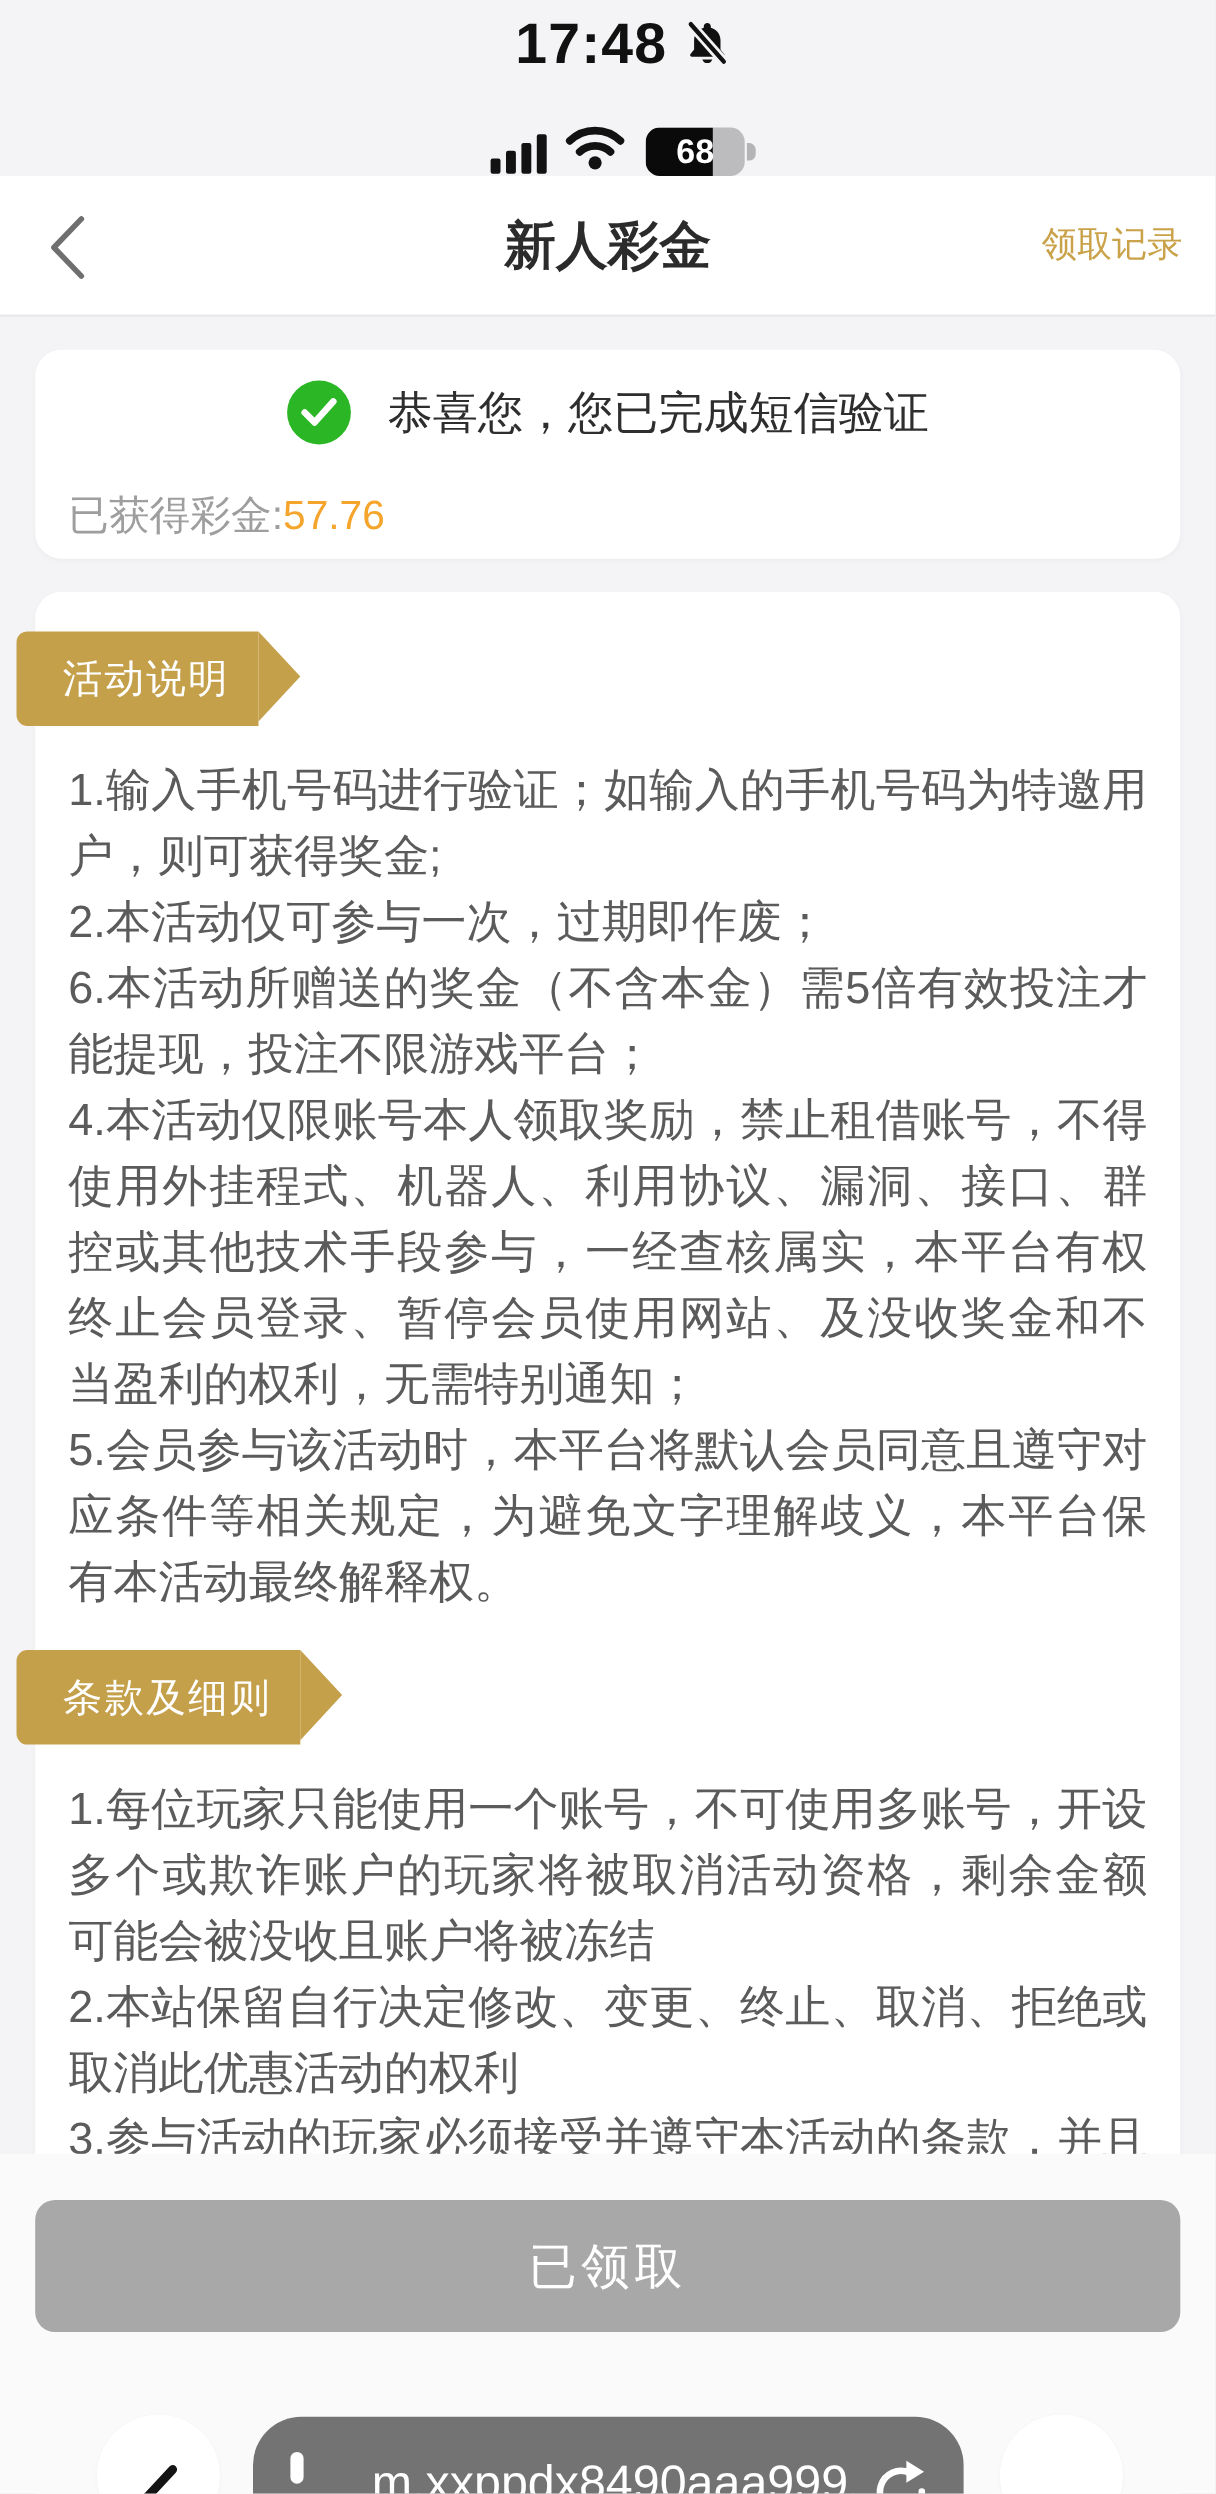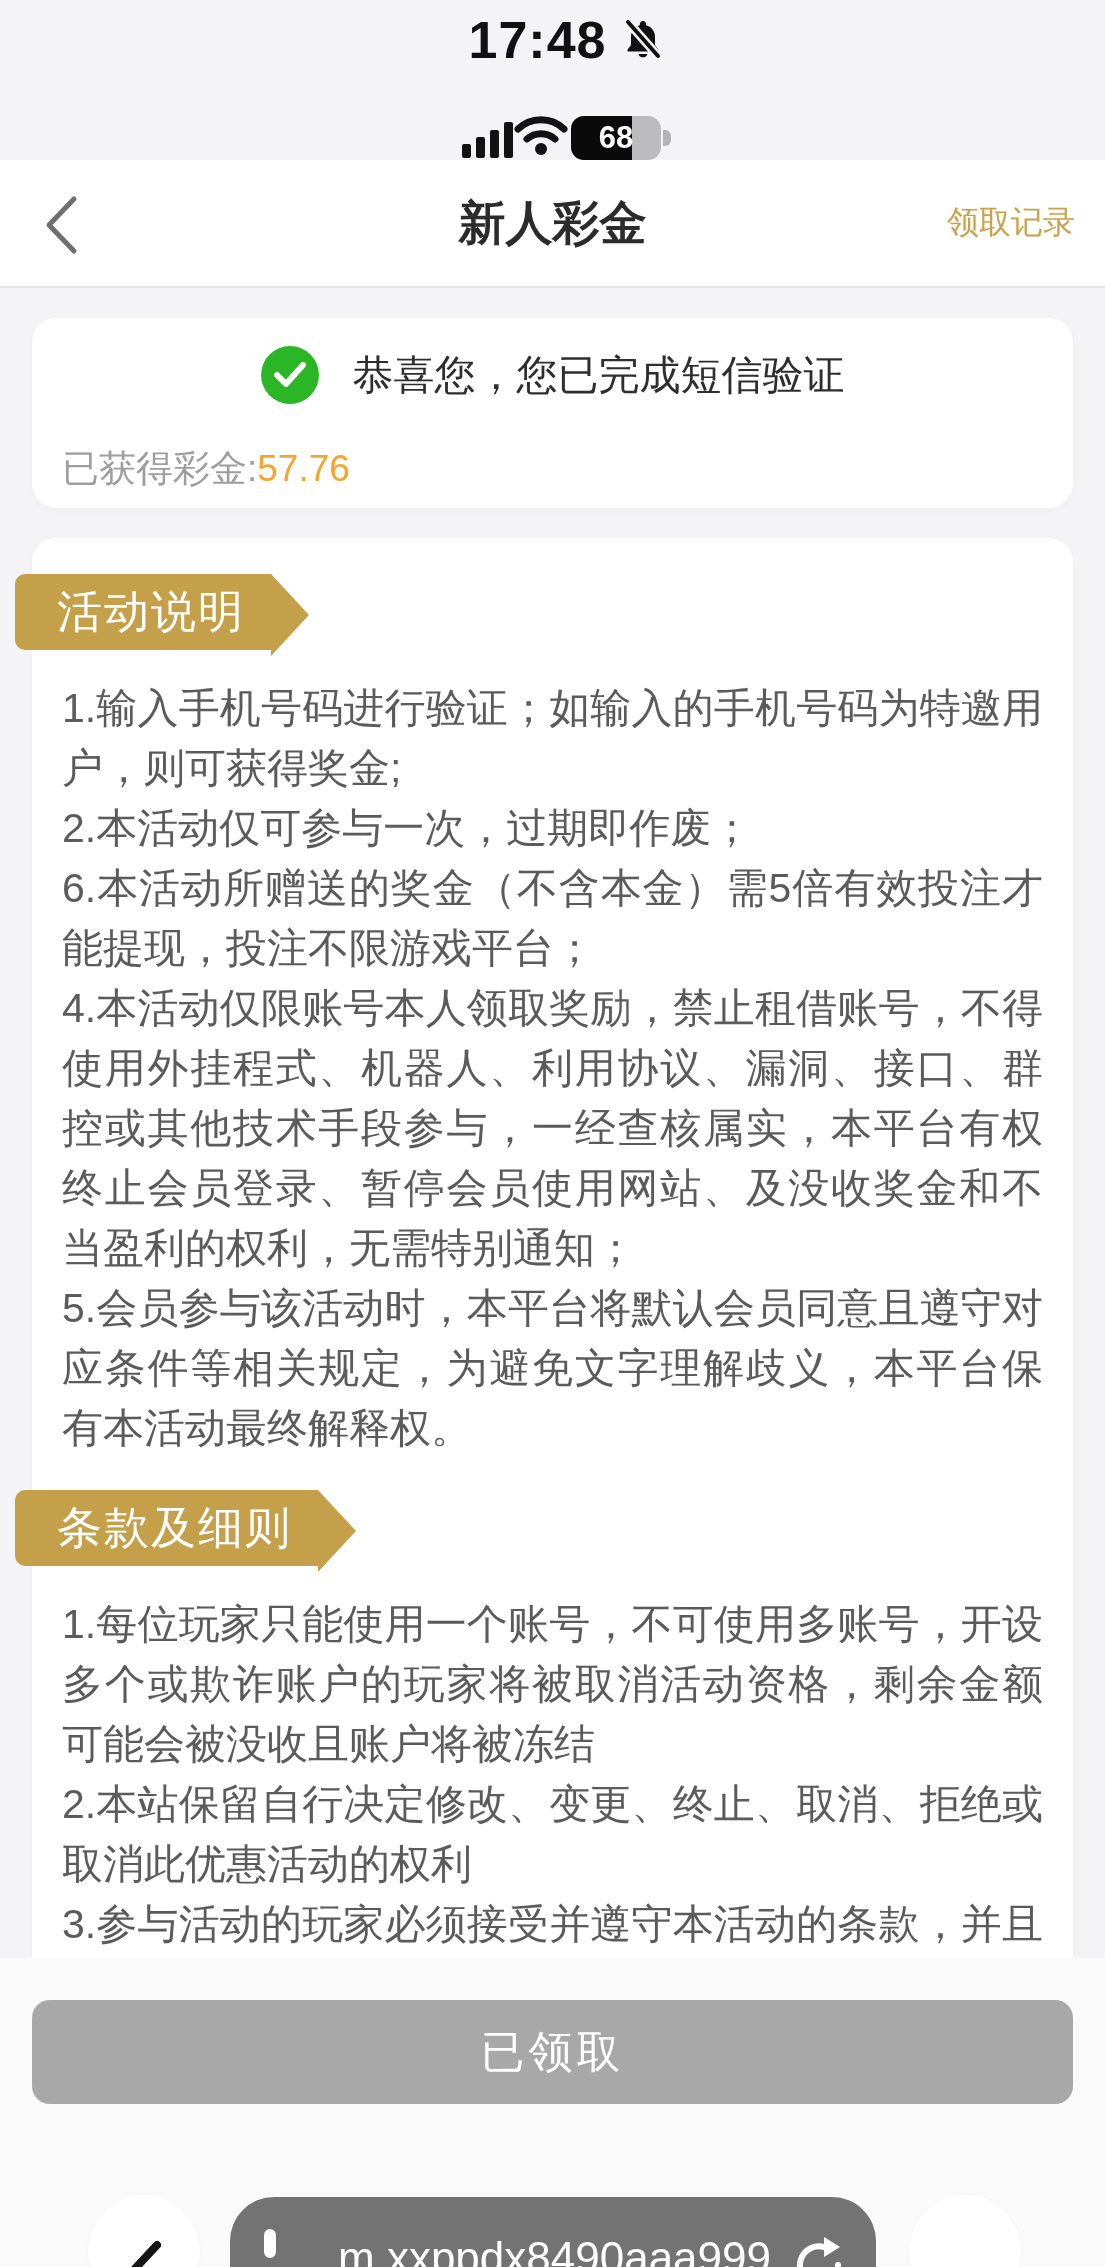--- a/index.html
+++ b/index.html
@@ -9,21 +9,21 @@
     background:#f4f4f6;overflow:hidden;
   }
   
   .status-bar{
     position:absolute;top:0;left:0;right:0;height:160px;
     display:flex;align-items:center;justify-content:space-between;
     padding:10px 100px 0 128px;background:#f4f4f6;flex-direction:column;
   }
   .sb-left{display:flex;align-items:center;gap:14px;}
   .sb-time{font-size:52px;font-weight:700;color:#111;letter-spacing:1px;}
-  .sb-right{display:flex;align-items:flex-end;}
+  .sb-right{display:flex;align-items:flex-end;gap:16px;}
   .signal{display:flex;align-items:flex-end;gap:5px;height:38px;padding-bottom:2px;}
   .signal i{display:block;width:9px;background:#121212;border-radius:2px;}
   .signal i:nth-child(1){height:14px;}.signal i:nth-child(2){height:21px;}
   .signal i:nth-child(3){height:28px;}.signal i:nth-child(4){height:36px;}
   .battery{position:relative;width:100px;height:44px;margin-left:2px;}
   .battery .body{position:absolute;left:0;top:0;width:90px;height:44px;border-radius:13px;background:#bcbcbe;overflow:hidden;}
   .battery .fill{position:absolute;left:0;top:0;bottom:0;width:68%;background:#0a0a0a;}
   .battery .pct{position:absolute;left:0;top:0;width:90px;height:44px;display:flex;align-items:center;justify-content:center;
     color:#fff;font-size:31px;font-weight:700;}
   .battery .nub{position:absolute;right:0;top:14px;width:8px;height:16px;border-radius:0 6px 6px 0;background:#b4b4b6;}
@@ -41,35 +41,35 @@
   .result-card{position:relative;margin-top:30px;height:190px;box-shadow:0 2px 6px rgba(0,0,0,0.03);}
   .check-row{display:flex;align-items:center;justify-content:center;gap:34px;padding-top:28px;}
   .check-circle{width:58px;height:58px;border-radius:50%;background:#2bb626;display:flex;align-items:center;justify-content:center;flex:0 0 auto;}
   .check-msg{font-size:41px;font-weight:500;color:#2e2e2e;}
   .bonus-row{position:absolute;left:30px;top:126px;font-size:37px;}
   .bonus-label{color:#9e9e9e;}
   .bonus-value{color:#f5a42c;}
   .info-card{position:relative;margin-top:30px;padding:36px 30px 500px 30px;box-shadow:0 2px 6px rgba(0,0,0,0.03);}
   
   .ribbon{
-    position:relative;display:inline-flex;align-items:center;height:76px;
+    position:relative;display:inline-flex;align-items:center;height:86px;
     margin-left:-47px;padding:0 26px 0 42px;background:#c5a04b;
-    border-radius:10px 0 0 10px;color:#ffffff;font-size:45px;letter-spacing:2px;
+    border-radius:10px 0 0 10px;color:#ffffff;font-size:36px;letter-spacing:2px;
   }
   .ribbon::after{
     content:"";position:absolute;right:-38px;top:0;width:0;height:0;
     border-left:38px solid #c5a04b;border-top:41px solid transparent;border-bottom:41px solid transparent;
   }
   .ribbon.second{margin-top:32px;}
   .section-text{margin-top:28px;}
   .section-text p{margin:0;font-size:41px;line-height:60px;color:#5b5b5b;text-align:justify;}
   
   .footer{position:absolute;left:0;top:1958px;width:100%;height:309px;background:#fafafb;}
   .claim-btn{
-    display:block;margin:42px auto 0;width:1041px;height:104px;border:none;
+    display:block;margin:42px auto 0;width:1041px;height:120px;border:none;
     background:#a8a8a9;border-radius:18px;color:#ffffff;font-size:44px;letter-spacing:4px;
   }
   .browser-bar{position:absolute;left:0;top:0;width:100%;height:100%;}
   .round-btn{position:absolute;width:112px;height:112px;border-radius:50%;background:#ffffff;
     display:flex;align-items:center;justify-content:center;box-shadow:0 1px 4px rgba(0,0,0,0.04);}
   .bb-back{left:88px;top:237px;}
   .bb-more{left:909px;top:237px;}
   .url-pill{
     position:absolute;left:230px;top:239px;width:646px;height:160px;border-radius:44px;
     background:#737373;display:flex;align-items:flex-start;padding:36px 30px 0 34px;

